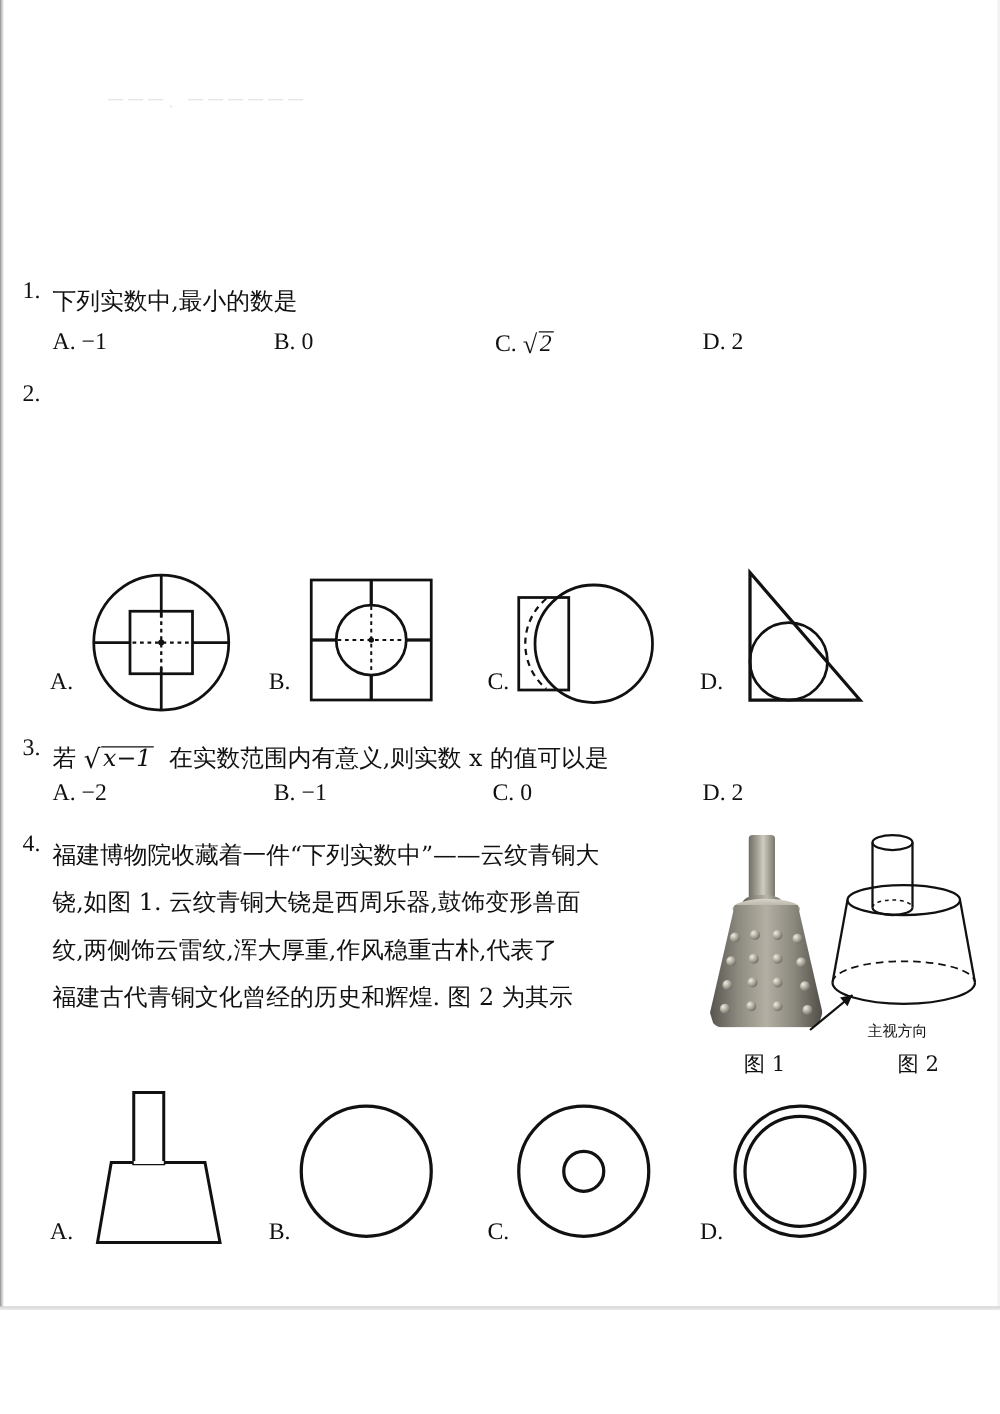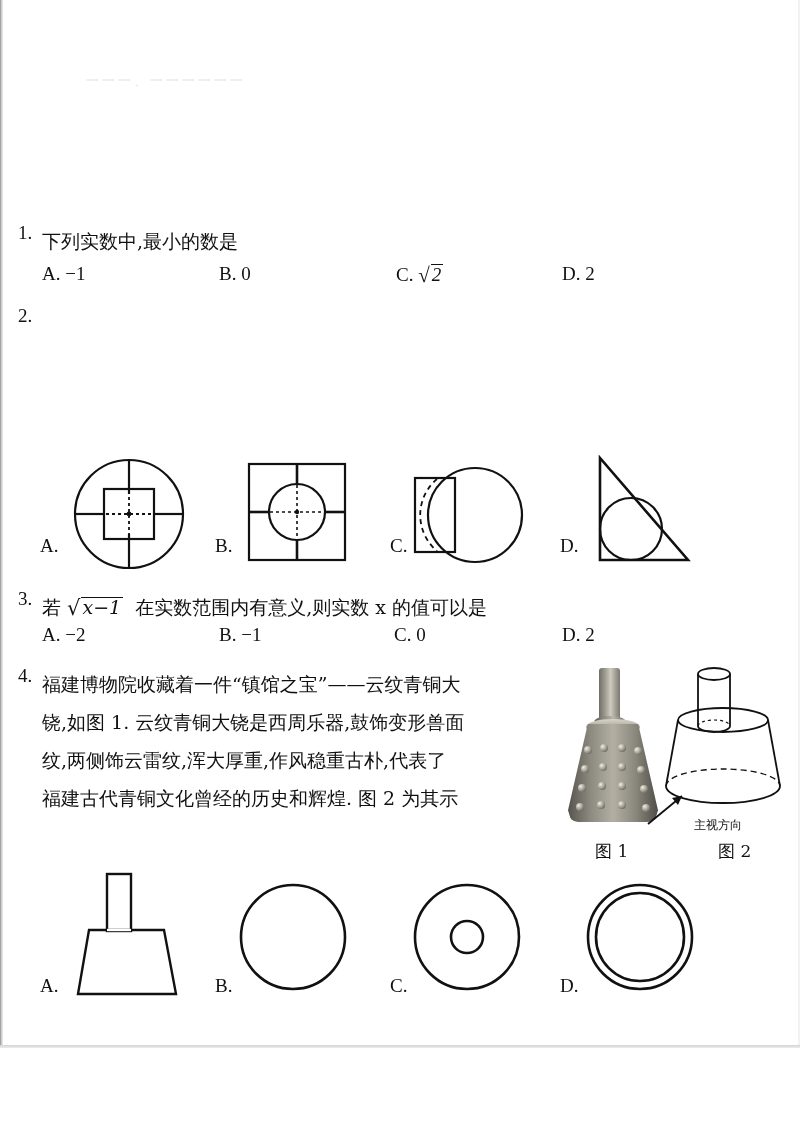--- a/index.html
+++ b/index.html
@@ -277,21 +277,21 @@
       <span>0</span>
     </span>
     <span class="o" style="left:562px;">
       <span>D.</span>
       <span>2</span>
     </span>
   </div>
 
   <div class="qnum" style="left:18px; top:665px;">4.</div>
   <div class="qtext" style="left:42px; top:665px; width:500px;">
-    <span class="q-indent">福建博物院收藏着一件“镇馆之宝”——云纹青铜大</span>
+    <span class="q-indent">福建博物院收藏着一件“下列实数中”——云纹青铜大</span>
     <span class="q-indent">铙,如图 1. 云纹青铜大铙是西周乐器,鼓饰变形兽面</span>
     <span class="q-indent">纹,两侧饰云雷纹,浑大厚重,作风稳重古朴,代表了</span>
     <span class="q-indent">福建古代青铜文化曾经的历史和辉煌. 图 2 为其示</span>
   </div>
 
   <div id="bell-photo">
     <div class="stem"></div>
     <div class="collar"></div>
     <div class="top-ellipse"></div>
     <div class="body"></div>

